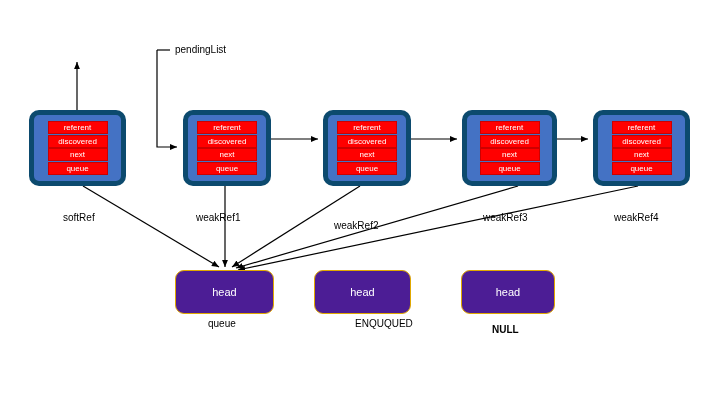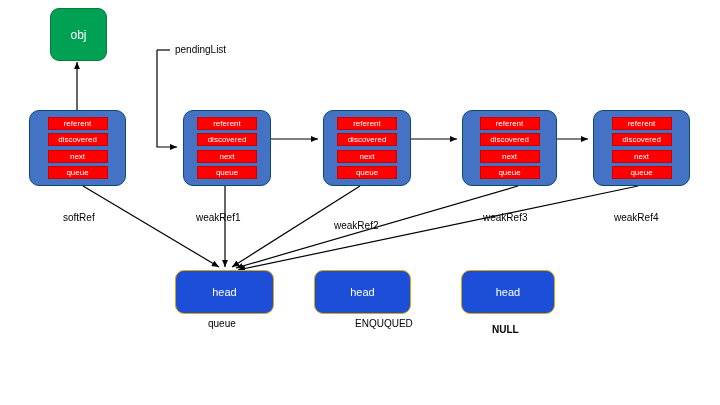--- a/index.html
+++ b/index.html
@@ -34,21 +34,21 @@
     align-items: center;
     justify-content: center;
     color: #ffffff;
     font-size: 12px;
   }
 
   
   .ref-node {
     position: absolute;
     background: #4472C4;
-    border: 1px solid #0c4a6e;
+    border: 5px solid #0c4a6e;
     border-radius: 10px;
     box-sizing: border-box;
     padding: 6px 0 6px 0;
     display: flex;
     flex-direction: column;
     align-items: center;
     justify-content: space-between;
   }
   .ref-field {
     background: #FF0000;
@@ -60,21 +60,21 @@
     width: 60px;
     text-align: center;
     box-sizing: border-box;
     overflow: hidden;
     white-space: nowrap;
   }
 
   
   .queue-node {
     position: absolute;
-    background: #1d4ed8;
+    background: #4c1d95;
     border: 1px solid #E0A800;
     border-radius: 9px;
     display: flex;
     align-items: center;
     justify-content: center;
     color: #ffffff;
     font-size: 11px;
   }
 
   
@@ -132,23 +132,20 @@
       <line x1="360" y1="186" x2="232" y2="267" stroke="#000000" stroke-width="1.2" marker-end="url(#arrowhead)"></line>
     </g>
     <g>
       <line x1="518" y1="186" x2="236" y2="268" stroke="#000000" stroke-width="1.2" marker-end="url(#arrowhead)"></line>
     </g>
     <g>
       <line x1="638" y1="186" x2="238" y2="270" stroke="#000000" stroke-width="1.2" marker-end="url(#arrowhead)"></line>
     </g>
   </svg>
 
-  <div class="obj-node" style="left:50px; top:8px; width:55px; height:51px;">
-    <span>obj</span>
-  </div>
 
   <div class="label" style="left:175px; top:44px;">pendingList</div>
 
   <div class="ref-node" style="left:29px; top:110px; width:97px; height:76px;">
     <div class="ref-field">referent</div>
     <div class="ref-field">discovered</div>
     <div class="ref-field">next</div>
     <div class="ref-field">queue</div>
   </div>
   <div class="label" style="left:63px; top:212px;">softRef</div>

